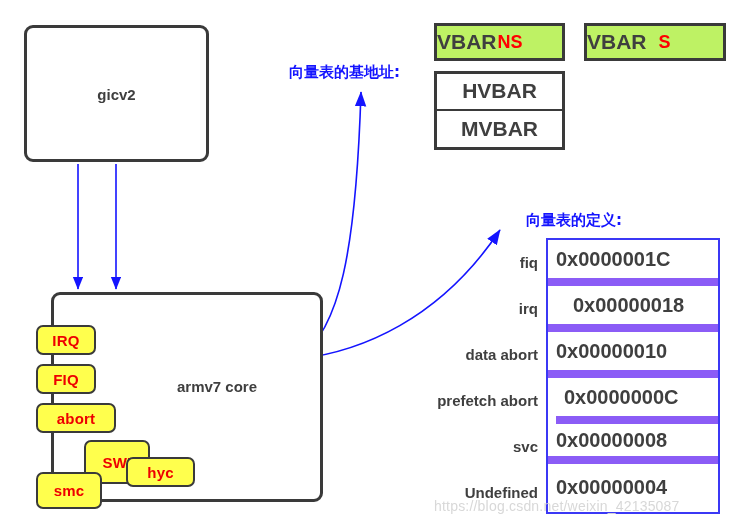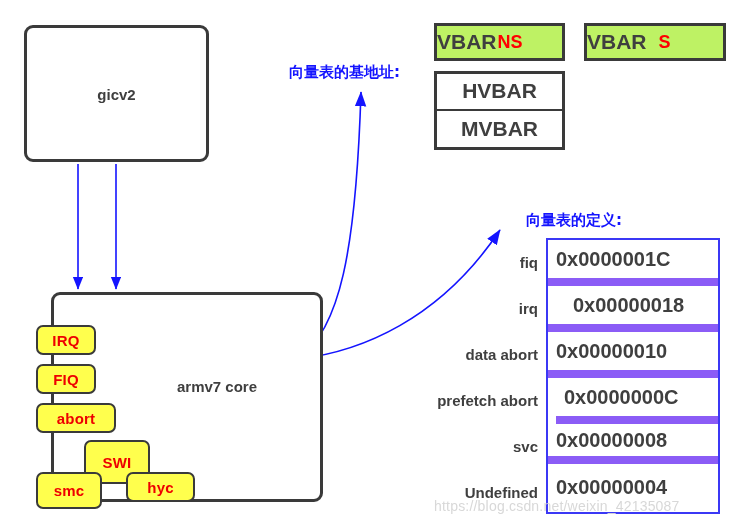--- a/index.html
+++ b/index.html
@@ -173,21 +173,21 @@
 
   <div class="round-box" style="left:24px; top:292px; width:272px; height:210px;margin-left:27px;">
     <div class="round-box-label" style="top:83px; left:60px; right:0;">armv7 core</div>
   </div>
 
   <div class="tag" style="left:36px; top:325px; width:60px; height:30px;">IRQ</div>
   <div class="tag" style="left:36px; top:364px; width:60px; height:30px;">FIQ</div>
   <div class="tag" style="left:36px; top:403px; width:80px; height:30px;">abort</div>
   <div class="tag" style="left:36px; top:440px; width:66px; height:44px;margin-left:48px;">SWI</div>
   <div class="tag" style="left:36px; top:472px; width:66px; height:37px;">smc</div>
-  <div class="tag" style="left:126px; top:472px; width:69px; height:30px;">hyc</div>
+  <div class="tag" style="left:126px; top:457px; width:69px; height:30px;">hyc</div>
 
   <div class="cn-label" style="left:281px; top:63px;">向量表的基地址:</div>
 
   <div class="reg-box" style="left:434px; top:23px; width:131px; height:38px;">
     <span>VBAR</span>
       <span class="sub">NS</span>
   </div>
 
   <div class="reg-box" style="left:584px; top:23px; width:142px; height:38px;">
     <span>VBAR</span>

